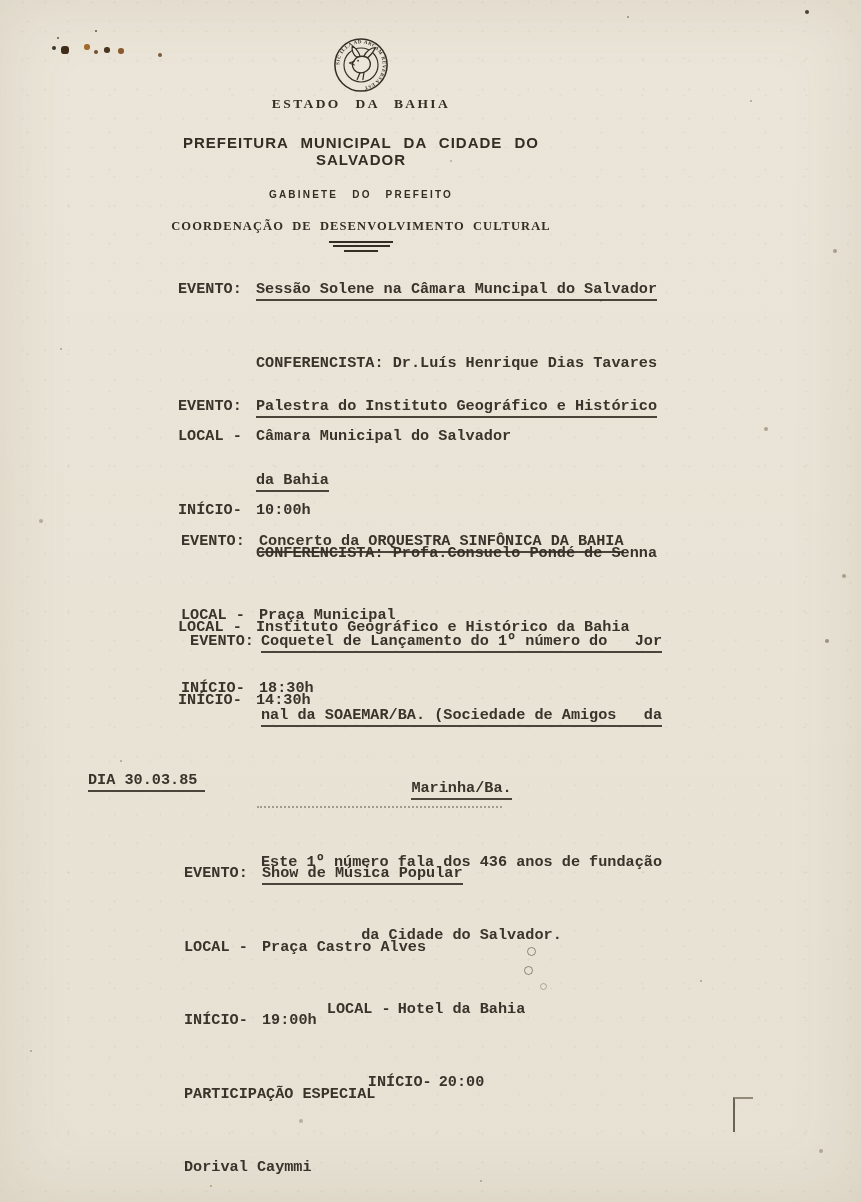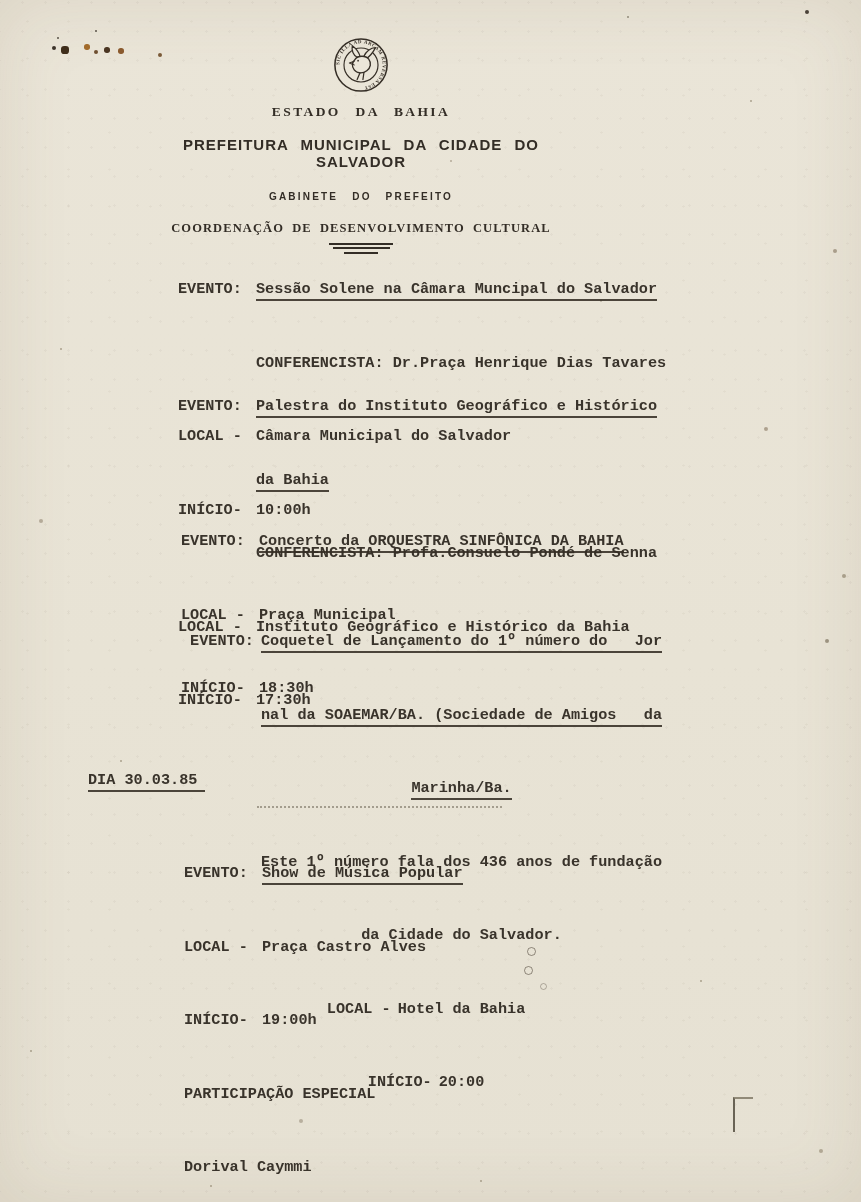--- a/index.html
+++ b/index.html
@@ -14,22 +14,22 @@
     background-size:41px 37px,23px 29px,100% 100%;
     background-position:7px 3px,11px 17px,0 0;
     box-shadow:inset 0 0 70px rgba(120,100,70,.13);
     overflow:hidden;
     font-family:"Liberation Mono",monospace;
     color:#38322a;
   }
   
   .letterhead{position:absolute;left:150px;top:36px;width:422px;text-align:center;}
   .seal{display:block;margin:0 auto;width:58px;height:58px;}
-  .lh1{margin-top:10px;font-family:"Liberation Serif",serif;font-weight:700;font-size:13.5px;letter-spacing:2.4px;word-spacing:9px;color:#332d26;}
-  .lh2{margin-top:16px;font-family:"Liberation Sans",sans-serif;font-weight:700;font-size:15px;letter-spacing:1px;word-spacing:7px;color:#332d26;}
+  .lh1{margin-top:2px;font-family:"Liberation Serif",serif;font-weight:700;font-size:13.5px;letter-spacing:2.4px;word-spacing:9px;color:#332d26;}
+  .lh2{margin-top:22px;font-family:"Liberation Sans",sans-serif;font-weight:700;font-size:15px;letter-spacing:1px;word-spacing:7px;color:#332d26;}
   .lh3{margin-top:21px;font-family:"Liberation Sans",sans-serif;font-weight:700;font-size:10px;letter-spacing:2.2px;word-spacing:9px;color:#332d26;}
   .lh4{margin-top:19px;font-family:"Liberation Serif",serif;font-weight:700;font-size:12.5px;letter-spacing:1.1px;word-spacing:4px;color:#332d26;}
   .rule{height:2px;background:#332d26;margin:2px auto 0;}
   .rule-a{width:64px;margin-top:7px;}
   .rule-b{width:57px;}
   .rule-c{width:34px;margin-top:3px;}
   
   .tw{position:absolute;white-space:pre;font-size:15.2px;font-weight:700;line-height:24.5px;color:#39332b;}
   .lbl{display:inline-block;width:78px;}
   .u{border-bottom:2px solid rgba(52,45,36,.88);padding-bottom:1px;}
@@ -97,31 +97,31 @@
     <div class="lh2">PREFEITURA MUNICIPAL DA CIDADE DO SALVADOR</div>
     <div class="lh3">GABINETE DO PREFEITO</div>
     <div class="lh4">COORDENAÇÃO DE DESENVOLVIMENTO CULTURAL</div>
     <div class="rule rule-a"></div>
     <div class="rule rule-b"></div>
     <div class="rule rule-c"></div>
   </header>
 
   <section class="tw e1">
     <div><span class="lbl">EVENTO:</span><span class="u">Sessão Solene na Câmara Muncipal do Salvador</span></div>
-    <div><span class="lbl"></span><span>CONFERENCISTA: Dr.Praça Henrique Dias Tavares</span></div>
+    <div><span class="lbl"></span><span>CONFERENCISTA: Dr.Luís Henrique Dias Tavares</span></div>
     <div><span class="lbl">LOCAL -</span><span>Câmara Municipal do Salvador</span></div>
     <div><span class="lbl">INÍCIO-</span><span>10:00h</span></div>
   </section>
 
   <section class="tw e2">
     <div><span class="lbl">EVENTO:</span><span class="u">Palestra do Instituto Geográfico e Histórico</span></div>
     <div><span class="lbl"></span><span class="u">da Bahia</span></div>
     <div><span class="lbl"></span><span>CONFERENCISTA: Profa.Consuelo Pondé de Senna</span></div>
     <div><span class="lbl">LOCAL -</span><span>Instituto Geográfico e Histórico da Bahia</span></div>
-    <div><span class="lbl">INÍCIO-</span><span>17:30h</span></div>
+    <div><span class="lbl">INÍCIO-</span><span>14:30h</span></div>
   </section>
 
   <section class="tw e3">
     <div><span class="lbl">EVENTO:</span><span class="u">Concerto da ORQUESTRA SINFÔNICA DA BAHIA</span></div>
     <div><span class="lbl">LOCAL -</span><span>Praça Municipal</span></div>
     <div><span class="lbl">INÍCIO-</span><span>18:30h</span></div>
   </section>
 
   <section class="tw e4">
     <div><span class="lbl">EVENTO:</span><span class="u">Coquetel de Lançamento do 1º número do   Jor</span></div>

